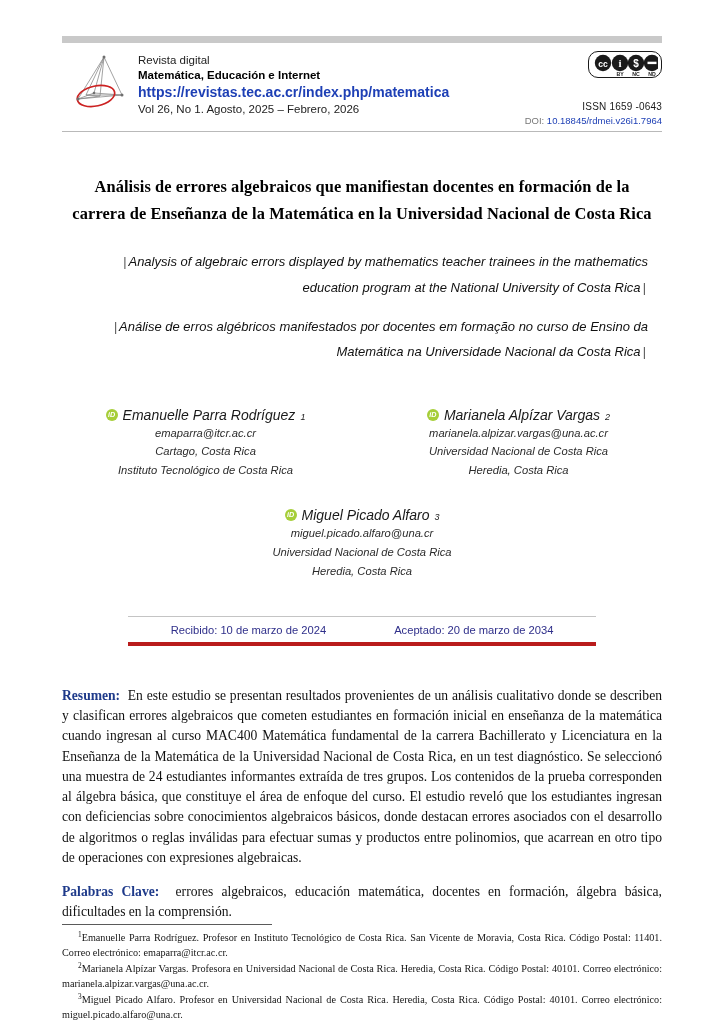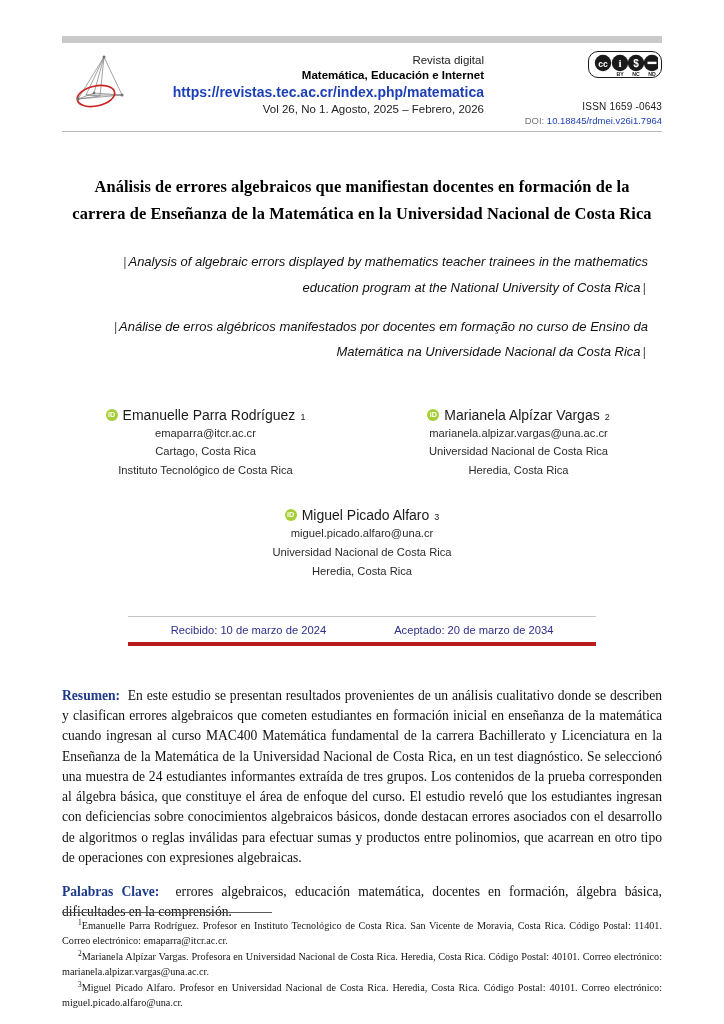--- a/index.html
+++ b/index.html
@@ -43,21 +43,20 @@
     display: flex;
     align-items: center;
     justify-content: center;
     padding-top: 2px;
   }
   .journal-text {
     flex: 1 1 auto;
     font-family: "Liberation Sans", sans-serif;
     line-height: 1.32;
     padding-top: 4px;
-    text-align: right;
   }
   .journal-text .l1 {
     font-size: 11.5px;
     color: #222;
   }
   .journal-text .l2 {
     font-size: 11.5px;
     font-weight: bold;
     color: #000;
   }
@@ -127,20 +126,21 @@
   }
 
   
   .authors {
     margin-top: 42px;
   }
   .author-row {
     display: flex;
     justify-content: center;
     gap: 67px;
+    font-style: italic;
   }
   .author {
     width: 246px;
     text-align: center;
     font-family: "Liberation Sans", sans-serif;
   }
   .author.single { width: 246px; margin: 0 auto; }
   .author-name {
     font-size: 14px;
     color: #1a1a1a;
@@ -213,21 +213,21 @@
     line-height: 1.49;
     text-align: justify;
     color: #111;
   }
 
   
   .footnotes {
     position: absolute;
     left: 62px;
     right: 62px;
-    bottom: 49px;
+    bottom: 37px;
   }
   .fn-rule {
     width: 210px;
     border-top: 1px solid #5a5a5a;
     margin-bottom: 5px;
   }
   .footnote {
     font-size: 10.2px;
     line-height: 1.45;
     text-align: justify;

